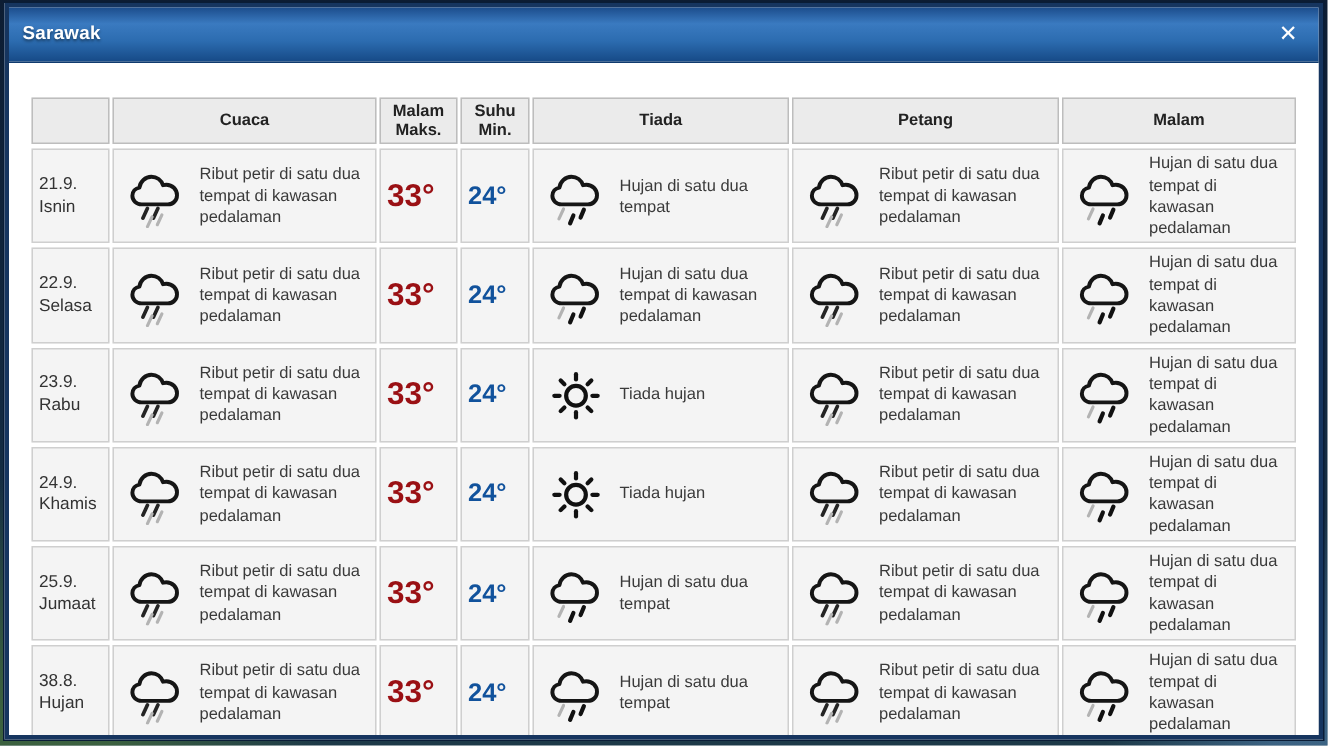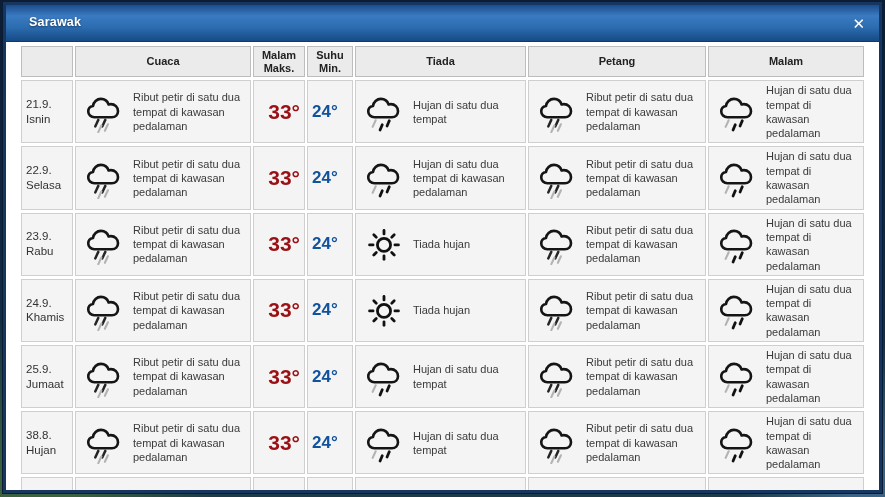--- a/index.html
+++ b/index.html
@@ -7,32 +7,32 @@
   .backdrop{position:fixed;inset:0;
     background:
       radial-gradient(circle at 4% 99%, rgba(70,110,60,.75) 0 4%, rgba(0,0,0,0) 18%),
       radial-gradient(circle at 99% 97%, rgba(90,140,190,.5) 0 3%, rgba(0,0,0,0) 14%),
       linear-gradient(180deg,#0d1d33 0%,#122941 55%,#1d3a48 100%);}
   .window{position:absolute;left:3px;top:2px;right:3px;bottom:4px;
     border:3px solid #16355f;background:#fff;box-shadow:0 0 0 1px #0a1d36;}
   .titlebar{position:relative;height:36px;
     background:linear-gradient(180deg,#1c4d8c 0%,#3a7ac0 30%,#2c6cb0 62%,var(--titlebar-bottom,#164a87) 100%);
     border-bottom:1px solid #0f3a6e;}
-  .title{display:inline-block;padding-left:23px;line-height:35px;color:#fff;
+  .title{display:inline-block;padding-left:9px;line-height:35px;color:#fff;
     font-size:12.5px;font-weight:bold;text-shadow:0 1px 2px rgba(0,0,0,.45);letter-spacing:.2px;}
   .close{position:absolute;right:10px;top:50%;transform:translateY(-50%);
     background:none;border:none;color:#fff;font-size:15px;line-height:1;
     cursor:pointer;padding:2px 4px;font-family:inherit;}
-  .content{height:calc(100% - 37px);box-sizing:border-box;padding:1px 13px;background:#fff;overflow:hidden;}
+  .content{height:calc(100% - 37px);box-sizing:border-box;padding:20px 13px;background:#fff;overflow:hidden;}
   table.forecast{width:100%;table-layout:fixed;border-collapse:separate;border-spacing:2px 3px;}
   .forecast th{background:#ebebeb;border:1px solid #bdbdbd;font-size:11px;font-weight:bold;
     color:#222;height:24px;padding:2px 3px;line-height:1.15;text-align:center;vertical-align:middle;}
   .forecast td{background:#f4f4f4;border:1px solid #cfcfcf;height:54px;vertical-align:middle;padding:2px 4px;}
   .date-cell{font-size:11.5px;color:#333;line-height:1.3;}
-  .tmax{text-align:right;font-weight:bold;font-size:21px;color:var(--temp-max,#9a1014);}
+  .tmax{text-align:left;font-weight:bold;font-size:21px;color:var(--temp-max,#9a1014);}
   .tmin{text-align:left;font-weight:bold;font-size:17px;color:var(--temp-min,#11529c);}
   .wx-inner{display:flex;align-items:center;gap:7px;padding:0 2px;}
   .wx-icon{flex:0 0 44px;height:44px;display:flex;align-items:center;justify-content:center;}
   .wx-icon svg{width:42px;height:42px;display:block;}
   .wx-text{font-size:11px;color:#3a3a3a;line-height:1.3;}
 </style>
 </head>
 <body>
 
 <div class="backdrop">

